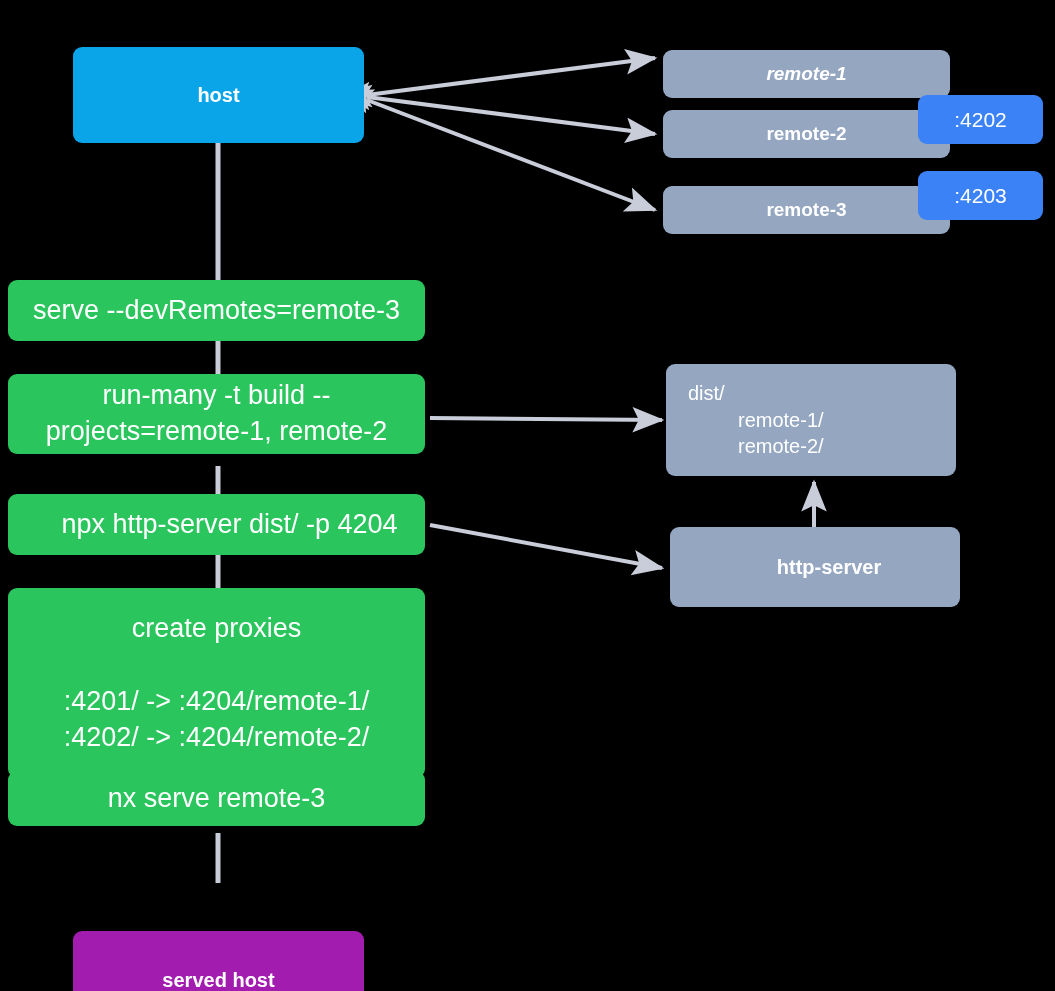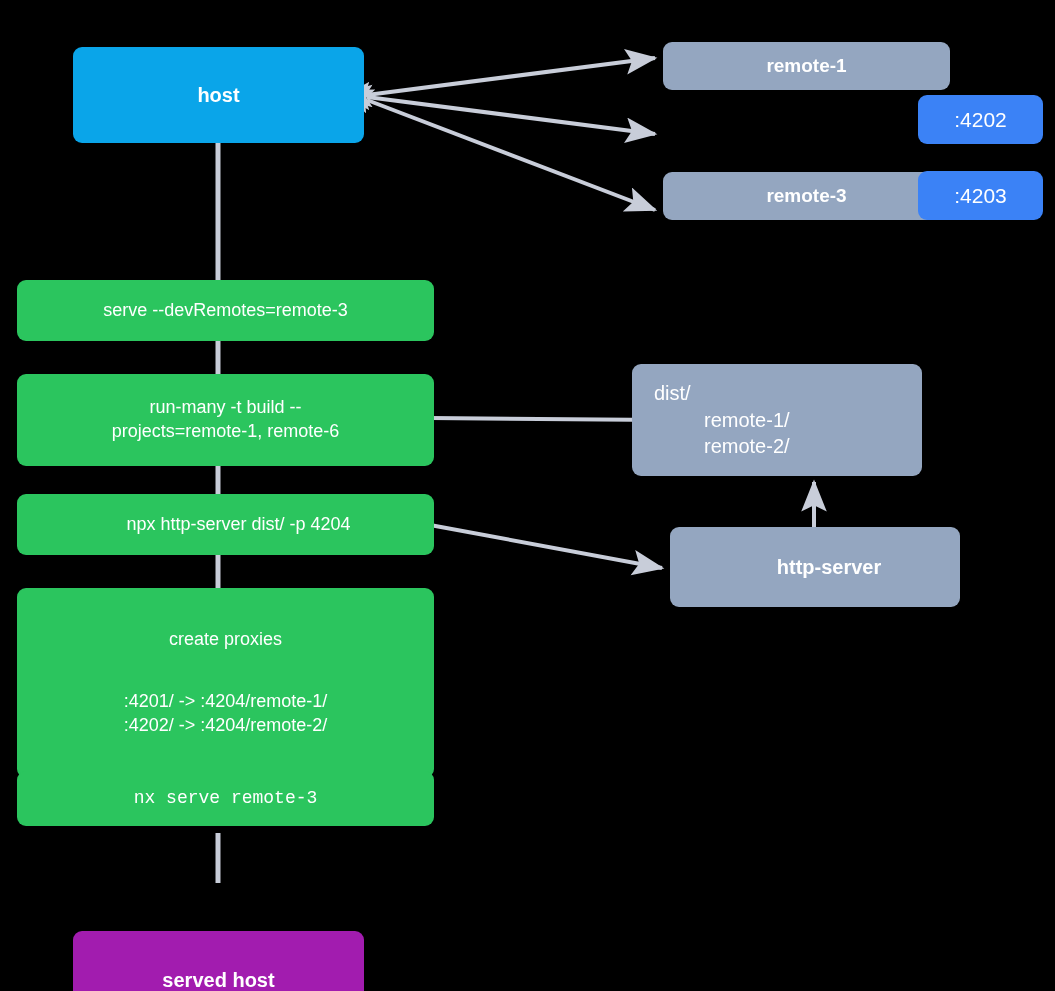--- a/index.html
+++ b/index.html
@@ -61,23 +61,23 @@
   }
   
   .n-remote {
     left: 663px;
     width: 287px;
     height: 48px;
     background: #94a6c0;
     font-size: 19px;
     z-index: 3;
   }
-  .n-remote-1 { top: 42px; }
+  .n-remote-1 { top: 50px; font-style: italic; }
   .n-remote-2 { top: 110px; }
-  .n-remote-3 { top: 172px; }
+  .n-remote-3 { top: 186px; }
   
   .badge {
     position: absolute;
     box-sizing: border-box;
     left: 918px;
     width: 125px;
     height: 49px;
     background: #3b82f6;
     border-radius: 9px;
     color: #ffffff;
@@ -85,42 +85,42 @@
     display: flex;
     align-items: center;
     justify-content: center;
     z-index: 5;
   }
   .badge-1 { top: 9px; }
   .badge-2 { top: 95px; }
   .badge-3 { top: 171px; }
   
   .n-cmd {
-    left: 17px;
+    left: 8px;
     width: 417px;
     background: #2bc55e;
-    font-size: 18px;
+    font-size: 27px;
     z-index: 4;
   }
   .n-serve      { top: 280px; height: 61px; }
-  .n-runmany    { top: 374px; height: 92px; }
+  .n-runmany    { top: 374px; height: 80px; }
   .n-npx        { top: 494px; height: 61px; padding-left: 26px; }
   .n-proxies    { top: 588px; height: 190px; gap: 16px; }
-  .n-nxserve    { top: 771px; height: 55px; font-family: Liberation Mono, monospace; }
+  .n-nxserve    { top: 771px; height: 55px; }
   .proxy-title {
     display: block;
   }
   .proxy-lines {
     display: block;
     margin-top: 22px;
   }
   .proxy-lines span { display: block; }
   
   .n-dist {
-    left: 632px;
+    left: 666px;
     top: 364px;
     width: 290px;
     height: 112px;
     background: #94a6c0;
     font-size: 20px;
     align-items: flex-start;
     justify-content: center;
     padding-left: 22px;
     text-align: left;
     z-index: 3;
@@ -176,38 +176,41 @@
   </svg>
 
   <div class="node bold n-host">
     <span>host</span>
   </div>
 
   <div class="node bold n-remote n-remote-1">
     <span>remote-1</span>
   </div>
 
+  <div class="node bold n-remote n-remote-2">
+    <span>remote-2</span>
+  </div>
   <div class="badge badge-2">
     <span>:4202</span>
   </div>
 
   <div class="node bold n-remote n-remote-3">
     <span>remote-3</span>
   </div>
   <div class="badge badge-3">
     <span>:4203</span>
   </div>
 
   <div class="node n-cmd n-serve">
     <span>serve --devRemotes=remote-3</span>
   </div>
 
   <div class="node n-cmd n-runmany">
     <span>run-many -t build --</span>
-    <span>projects=remote-1, remote-6</span>
+    <span>projects=remote-1, remote-2</span>
   </div>
 
   <div class="node n-cmd n-npx">
     <span>npx http-server dist/ -p 4204</span>
   </div>
 
   <div class="node n-cmd n-proxies">
     <span class="proxy-title">create proxies</span>
     <span class="proxy-lines">
       <span>:4201/ -&gt; :4204/remote-1/</span>

